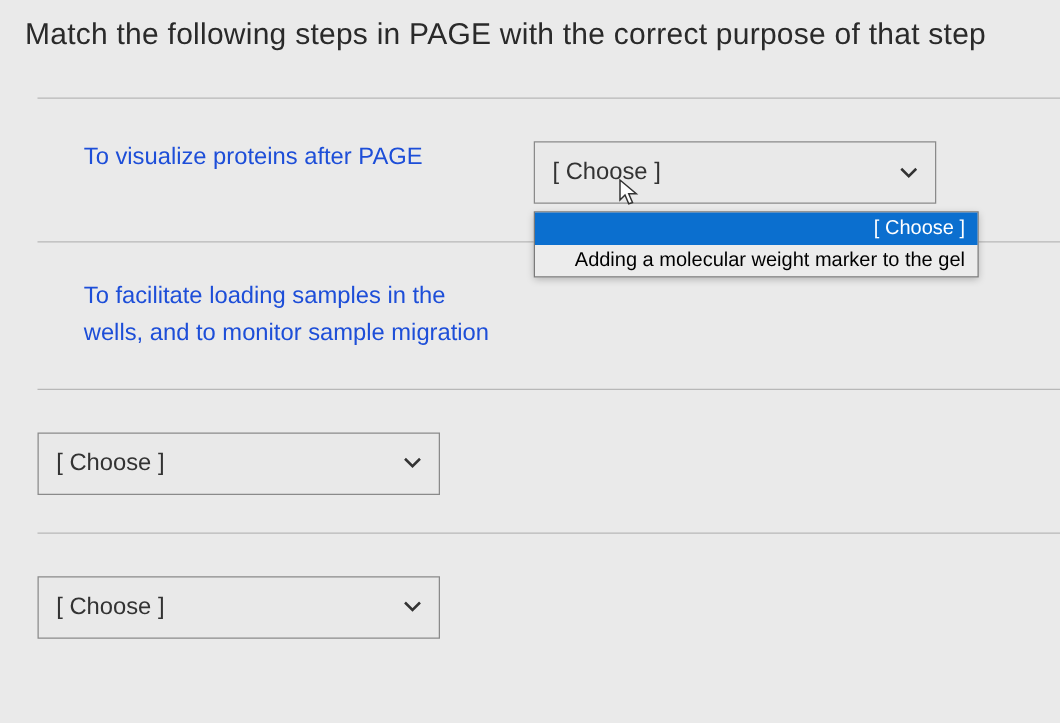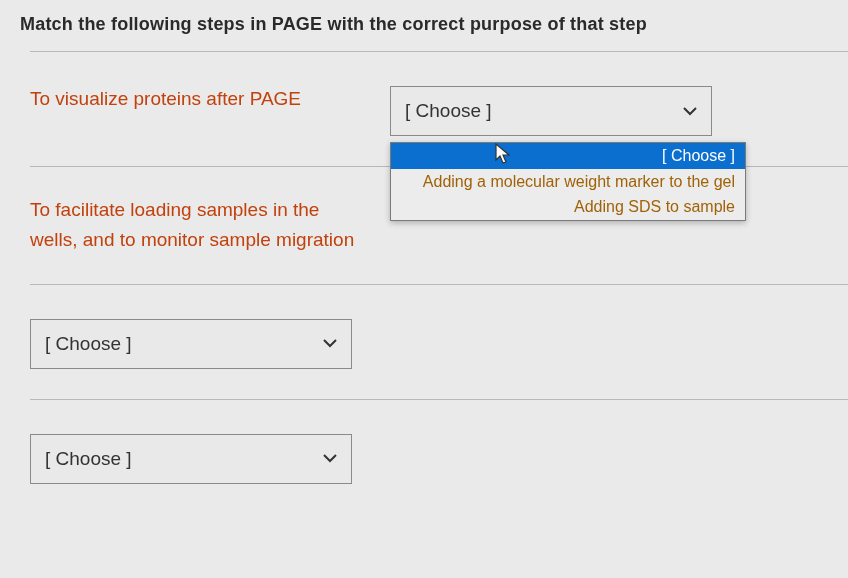--- a/index.html
+++ b/index.html
@@ -7,42 +7,43 @@
       width: 848px;
       height: 578px;
       font-family: 'Segoe UI', -apple-system, Helvetica, Arial, sans-serif;
       background: #eaeaea;
       color: #2a2a2a;
       padding: 14px 0 0 18px;
       overflow: hidden;
       position: relative;
     }
     .question-title {
-      font-size: 18px;
-      font-weight: 700;
-      margin-bottom: 16px;
+      font-size: 24px;
+      font-weight: 400;
+      margin-bottom: 36px;
       padding-left: 2px;
       letter-spacing: 0.2px;
     }
     .rows { padding-left: 12px; }
     .row {
       display: flex;
       align-items: flex-start;
       border-top: 1px solid #b8b8b8;
       padding: 32px 0 30px 0;
       min-height: 90px;
     }
     .row:first-child { border-top: 1px solid #b8b8b8; }
     .prompt {
       width: 360px;
       padding-right: 20px;
       font-size: 19px;
       line-height: 1.6;
-      color: #c2410c;
+      color: #1d4ed8;
       font-weight: 400;
+      margin-left: 37px;
     }
     .select-wrap {
       position: relative;
       margin-top: 2px;
       text-align: right;
     }
     .select-box {
       width: 322px;
       height: 50px;
       border: 1px solid #8a8a8a;
@@ -67,21 +68,21 @@
       width: 356px;
       background: #ececec;
       border: 1px solid #7a7a7a;
       box-shadow: 0 2px 6px rgba(0,0,0,0.25);
       z-index: 10;
     }
     .dropdown-item {
       font-size: 16px;
       line-height: 1.35;
       padding: 2px 10px 2px 10px;
-      color: #a16207;
+      color: #000000;
       white-space: nowrap;
     }
     .dropdown-item.highlight {
       background: #0b6fcf;
       color: #fff;
     }
 
     
     .cursor {
       position: absolute;
@@ -106,21 +107,20 @@
         <span>[ Choose ]</span>
         <span class="chevron">
           <svg width="14" height="9" viewBox="0 0 14 9">
               <path d="M1 1 L7 7 L13 1" fill="none" stroke="#333" stroke-width="2"></path>
             </svg>
         </span>
       </div>
       <div class="dropdown">
         <div class="dropdown-item highlight">[ Choose ]</div>
         <div class="dropdown-item">Adding a molecular weight marker to the gel</div>
-        <div class="dropdown-item">Adding SDS to sample</div>
       </div>
     </div>
   </div>
 
   <div class="row" style="padding-top:28px; padding-bottom:28px;">
     <div class="prompt">To facilitate loading samples in the wells, and to monitor sample migration</div>
     <div class="select-wrap" style="visibility:hidden;">
 
       <div class="select-box">
         <span>[ Choose ]</span>

